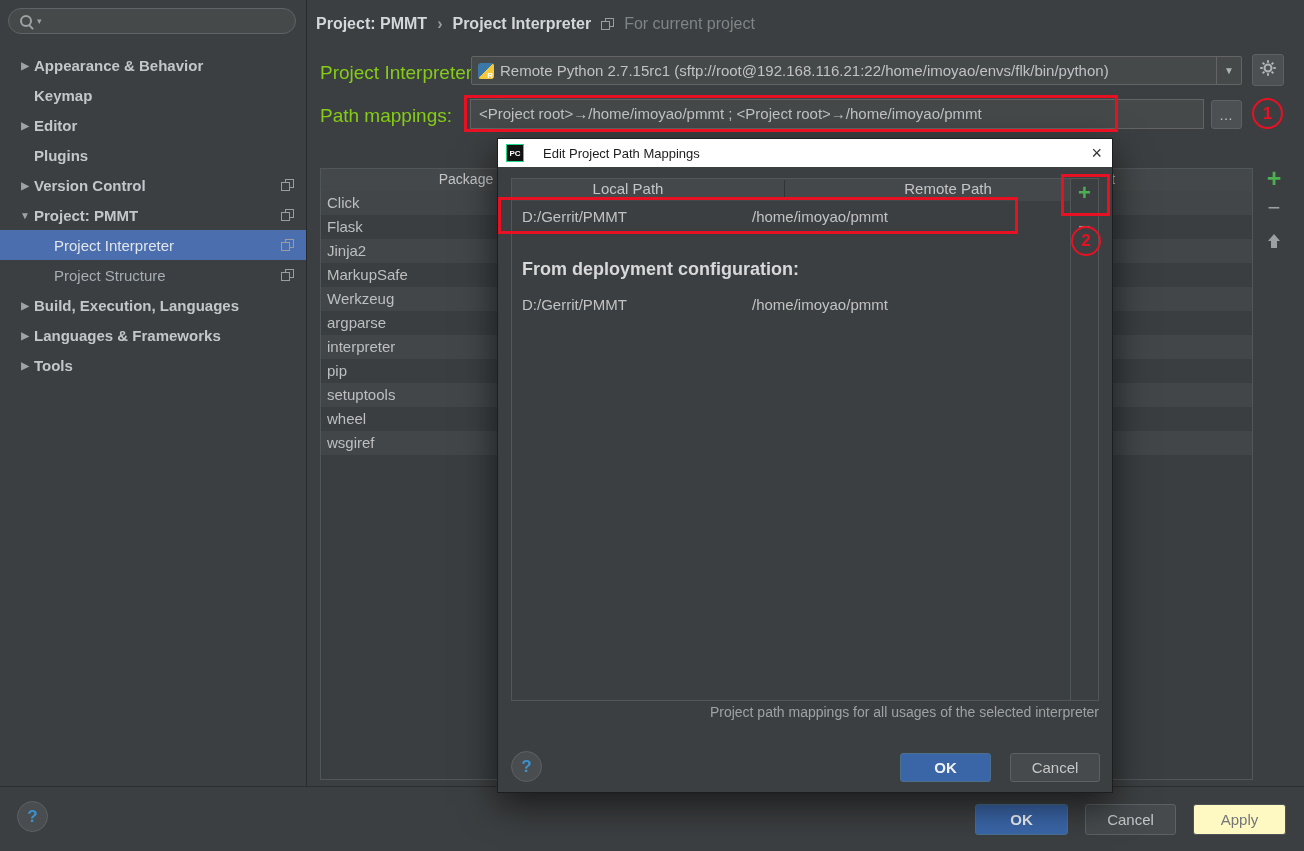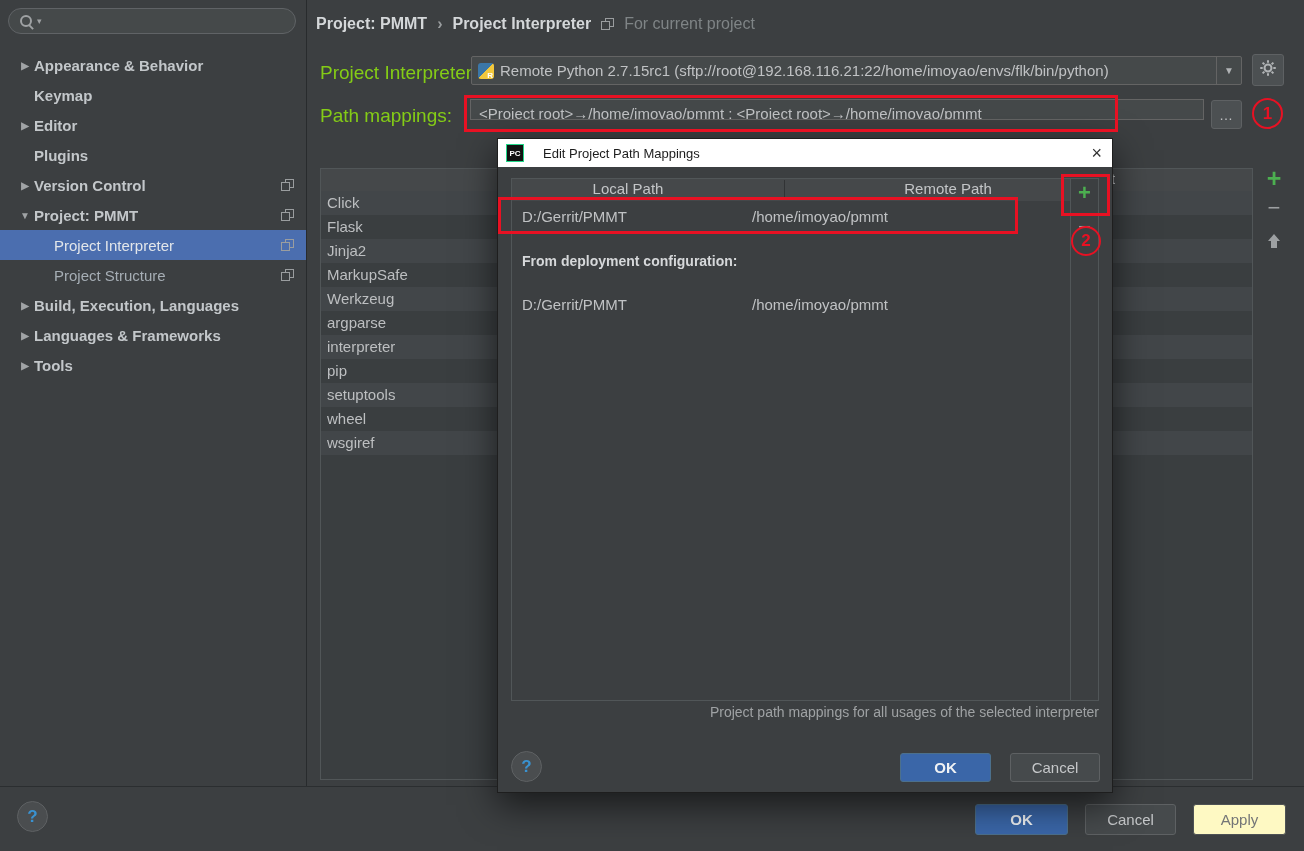--- a/index.html
+++ b/index.html
@@ -39,21 +39,21 @@
   .pyicon{position:relative;width:16px;height:16px;margin:0 2px 0 6px;border-radius:3px;flex:0 0 auto;
           background:linear-gradient(135deg,#3B77A8 0 50%,#F2C83C 50% 100%);}
   .pyicon i{position:absolute;right:1px;bottom:-1px;font-style:normal;font-weight:bold;font-size:8px;color:#FFF;}
   .combo-text{flex:1;font-size:15px;color:#C0C2C4;white-space:nowrap;overflow:hidden;text-overflow:ellipsis;padding:0 4px;}
   .combo-arrow{width:24px;align-self:stretch;border-left:1px solid #646464;display:flex;align-items:center;
                justify-content:center;font-size:10px;color:#B0B3B5;}
   .sq-btn{position:absolute;box-sizing:border-box;background:#4C5052;border:1px solid #5E6163;border-radius:3px;
           display:flex;align-items:center;justify-content:center;color:#C0C2C4;}
   .gear-btn{left:1252px;top:54px;width:32px;height:32px;}
   .browse-btn{left:1211px;top:100px;width:31px;height:29px;font-size:14px;letter-spacing:1px;}
-  .field{position:absolute;left:470px;top:99px;width:734px;height:21px;box-sizing:border-box;border:1px solid #646464;
+  .field{position:absolute;left:470px;top:99px;width:734px;height:30px;box-sizing:border-box;border:1px solid #646464;
          background:#45494A;font-size:15px;color:#C0C2C4;line-height:28px;padding:0 8px;white-space:nowrap;
          overflow:hidden;text-overflow:ellipsis;}
   
   .pkg-table{position:absolute;left:320px;top:168px;width:933px;height:612px;box-sizing:border-box;
              border:1px solid #515658;background:#3A3E40;overflow:hidden;}
   .pkg-head{position:absolute;left:0;right:0;top:0;height:22px;background:#45484A;border-bottom:1px solid #313335;
             font-size:14px;color:#C3C5C7;}
   .pkg-head span{position:absolute;top:2px;text-align:center;}
   .pkg-head .h1{left:0;width:290px;}
   .pkg-head .h2{left:640px;width:270px;}
@@ -81,21 +81,21 @@
   .m-close{margin-left:auto;margin-right:10px;font-size:18px;color:#333;line-height:18px;}
   .m-table{position:absolute;left:13px;top:39px;width:588px;height:523px;box-sizing:border-box;
            border:1px solid #515658;background:#3C3F41;}
   .m-head{position:absolute;left:0;right:27px;top:0;height:22px;background:#45484A;font-size:15px;color:#C3C5C7;}
   .m-head span{position:absolute;top:1px;text-align:center;}
   .m-head .h1{left:0;width:232px;}
   .m-head .h2{left:232px;width:326px;border-left:1px solid #313335;margin-left:40px;}
   .m-row{position:absolute;left:0;right:27px;height:44px;line-height:32px;font-size:15px;color:#C0C2C4;}
   .m-row .loc{position:absolute;left:10px;}
   .m-row .rem{position:absolute;left:240px;}
-  .m-section{position:absolute;left:10px;top:74px;font-size:14px;font-weight:bold;color:#D6D8DA;}
+  .m-section{position:absolute;left:10px;top:80px;font-size:18px;font-weight:bold;color:#D6D8DA;}
   .m-strip{position:absolute;top:0;right:0;width:27px;bottom:0;border-left:1px solid #515658;
            display:flex;flex-direction:column;align-items:center;}
   .m-strip .icon-plus{margin-top:3px;font-size:22px;}
   .m-strip .icon-minus{margin-top:14px;}
   .m-hint{position:absolute;left:13px;top:565px;width:588px;text-align:right;font-size:14px;color:#9FA2A4;}
   
   .ann{position:absolute;z-index:20;pointer-events:none;border:3px solid #E81123;box-sizing:border-box;}
   .ann-circle{position:absolute;z-index:20;pointer-events:none;border:2px solid #E81123;border-radius:50%;
               color:#E81123;font-weight:bold;font-size:17px;display:flex;align-items:center;justify-content:center;
               box-sizing:border-box;}
@@ -193,20 +193,21 @@
   </div>
 
   <span class="row-label" style="left:320px;top:105px;">Path mappings:</span>
   <div class="field">&lt;Project root&gt;→/home/imoyao/pmmt ; &lt;Project root&gt;→/home/imoyao/pmmt</div>
   <div class="sq-btn browse-btn">
     <span>…</span>
   </div>
 
   <div class="pkg-table">
     <div class="pkg-head">
+      <span class="h1">Package</span>
       <span class="h2">Latest</span>
     </div>
     <div id="pkg-rows">
         <div class="pkg-row even" style="top: 22px;"><span>Click</span></div>
         <div class="pkg-row odd" style="top: 46px;"><span>Flask</span></div>
         <div class="pkg-row even" style="top: 70px;"><span>Jinja2</span></div>
         <div class="pkg-row odd" style="top: 94px;"><span>MarkupSafe</span></div>
         <div class="pkg-row even" style="top: 118px;"><span>Werkzeug</span></div>
         <div class="pkg-row odd" style="top: 142px;"><span>argparse</span></div>
         <div class="pkg-row even" style="top: 166px;"><span>interpreter</span></div>

